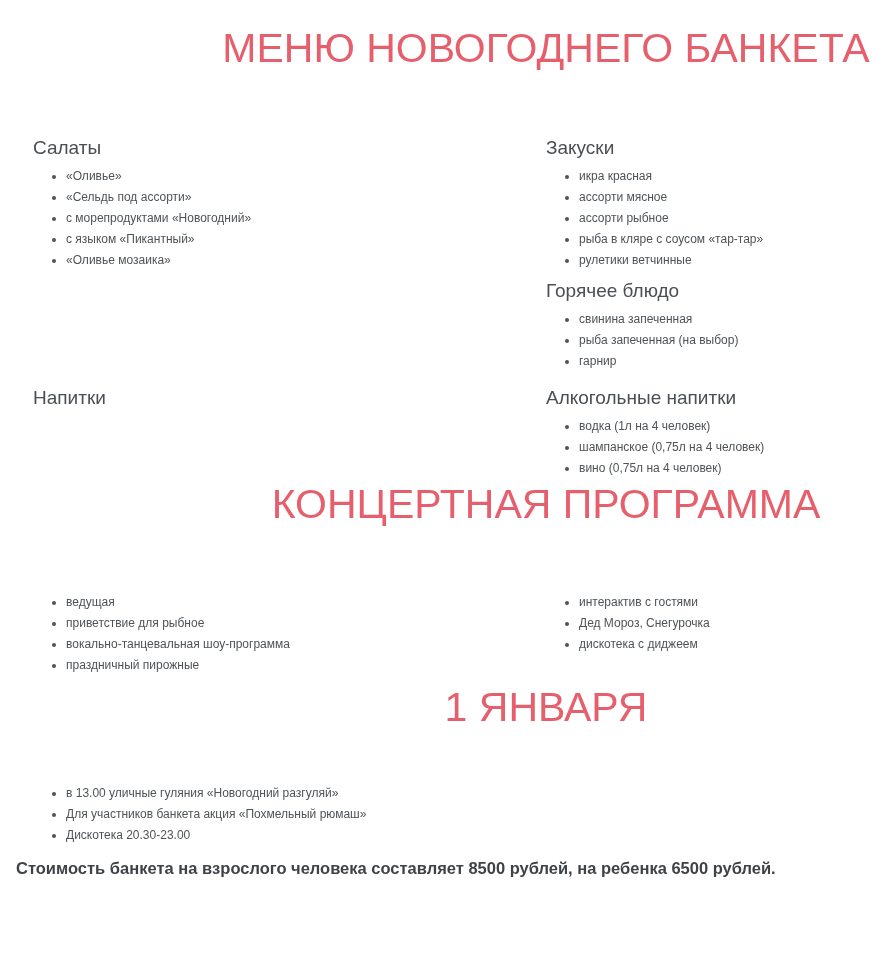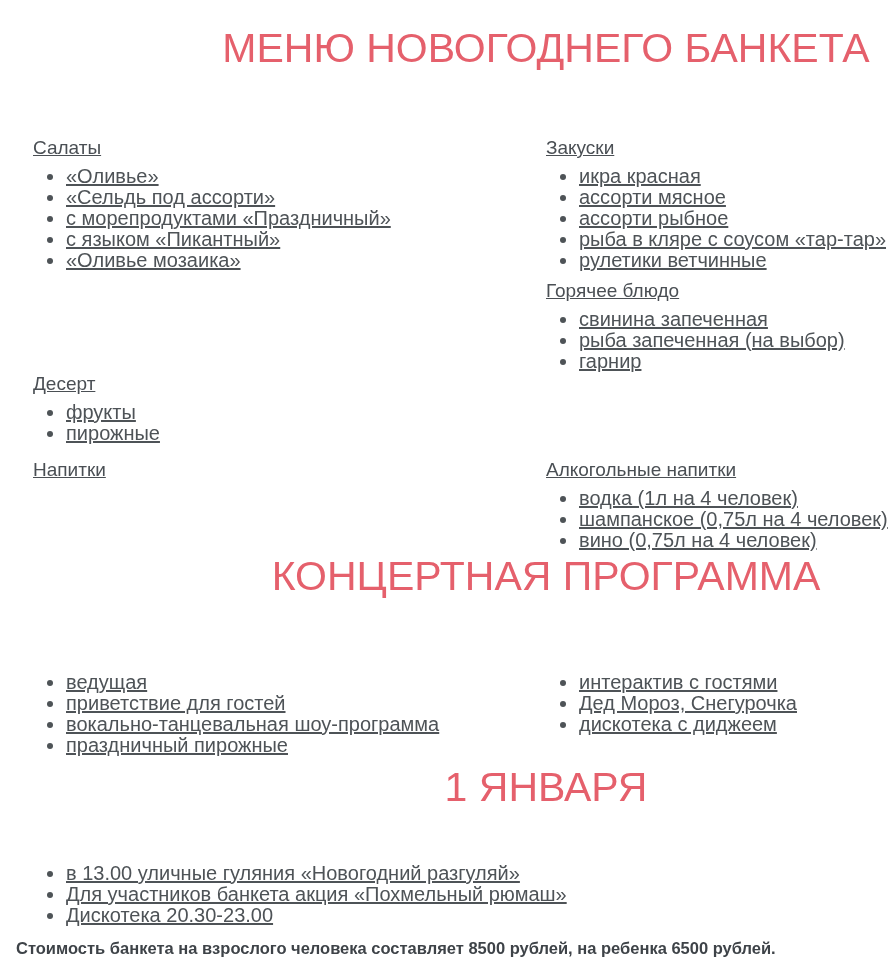--- a/index.html
+++ b/index.html
@@ -30,42 +30,40 @@
   }
   h1 { margin: 24px 0 0; }
   h2 { margin: 2px 0 0; line-height: 47px; }
   h2.january { margin-top: 8px; }
   h3 {
     font-weight: 400;
     font-size: 19px;
     line-height: 24px;
     margin: 0;
     color: var(--heading);
-    text-decoration: underline;
   }
   h3.h3-follow { margin-top: 8px; }
   ul {
     margin: 6px 0 0;
     padding: 0 0 0 33px;
     list-style: disc;
   }
   li {
-    font-size: 20px;
+    font-size: 12px;
     line-height: 21px;
     color: var(--body);
-    text-decoration: underline;
   }
   .cols { display: flex; }
   .col { width: 50%; box-sizing: border-box; }
   .col-left { padding-left: 17px; }
   .row-menu-top { margin-top: 64px; }
   .row-dessert { margin-top: 0; }
   .row-drinks { margin-top: 14px; }
   .row-concert { margin-top: 56px; }
-  .row-concert ul { margin-top: 16px; }
+  .row-concert ul { margin-top: 8px; }
   .january-list-wrap { margin-top: 52px; padding-left: 17px; }
   .january-list-wrap ul { margin-top: 0; }
   .price {
     margin: 12px 0 0;
     font-weight: 700;
     font-size: 16.5px;
     line-height: 21px;
     color: var(--strong);
   }
 </style>
@@ -75,21 +73,21 @@
 <div class="page">
 
   <h1>МЕНЮ НОВОГОДНЕГО БАНКЕТА</h1>
 
   <div class="cols row-menu-top">
     <div class="col col-left">
       <h3>Салаты</h3>
       <ul>
           <li>«Оливье»</li>
           <li>«Сельдь под ассорти»</li>
-          <li>с морепродуктами «Праздничный»</li>
+          <li>с морепродуктами «Новогодний»</li>
           <li>с языком «Пикантный»</li>
           <li>«Оливье мозаика»</li>
         </ul>
     </div>
     <div class="col col-right">
       <h3>Закуски</h3>
       <ul>
           <li>икра красная</li>
           <li>ассорти мясное</li>
           <li>ассорти рыбное</li>
@@ -99,27 +97,20 @@
       <h3 class="h3-follow">Горячее блюдо</h3>
       <ul>
           <li>свинина запеченная</li>
           <li>рыба запеченная (на выбор)</li>
           <li>гарнир</li>
         </ul>
     </div>
   </div>
 
   <div class="cols row-dessert">
-    <div class="col col-left">
-      <h3>Десерт</h3>
-      <ul>
-          <li>фрукты</li>
-          <li>пирожные</li>
-        </ul>
-    </div>
     <div class="col col-right"></div>
   </div>
 
   <div class="cols row-drinks">
     <div class="col col-left">
       <h3>Напитки</h3>
     </div>
     <div class="col col-right">
       <h3>Алкогольные напитки</h3>
       <ul>
@@ -129,21 +120,21 @@
         </ul>
     </div>
   </div>
 
   <h2>КОНЦЕРТНАЯ ПРОГРАММА</h2>
 
   <div class="cols row-concert">
     <div class="col col-left">
       <ul>
           <li>ведущая</li>
-          <li>приветствие для гостей</li>
+          <li>приветствие для рыбное</li>
           <li>вокально-танцевальная шоу-программа</li>
           <li>праздничный пирожные</li>
         </ul>
     </div>
     <div class="col col-right">
       <ul>
           <li>интерактив с гостями</li>
           <li>Дед Мороз, Снегурочка</li>
           <li>дискотека с диджеем</li>
         </ul>

